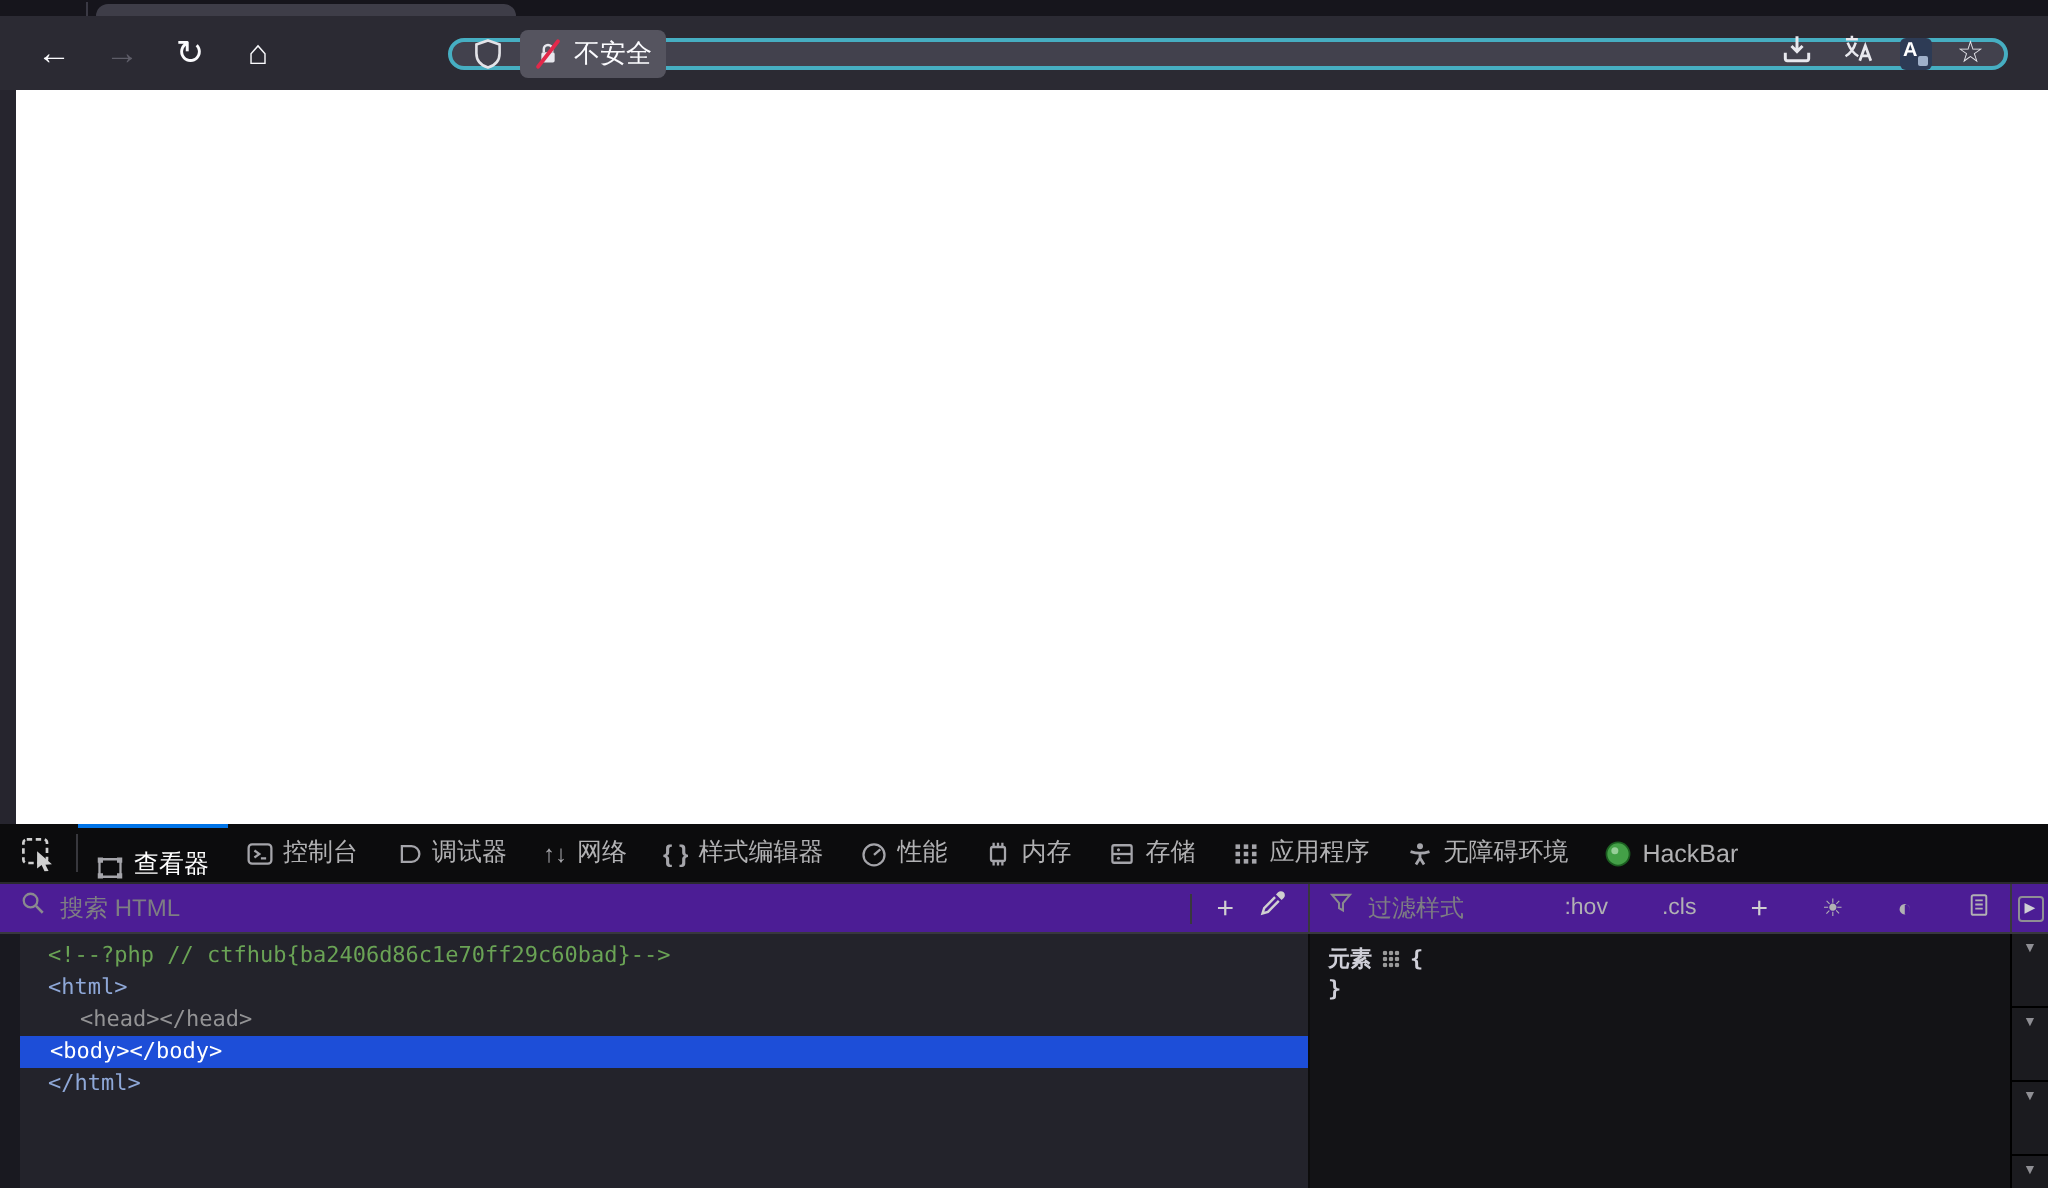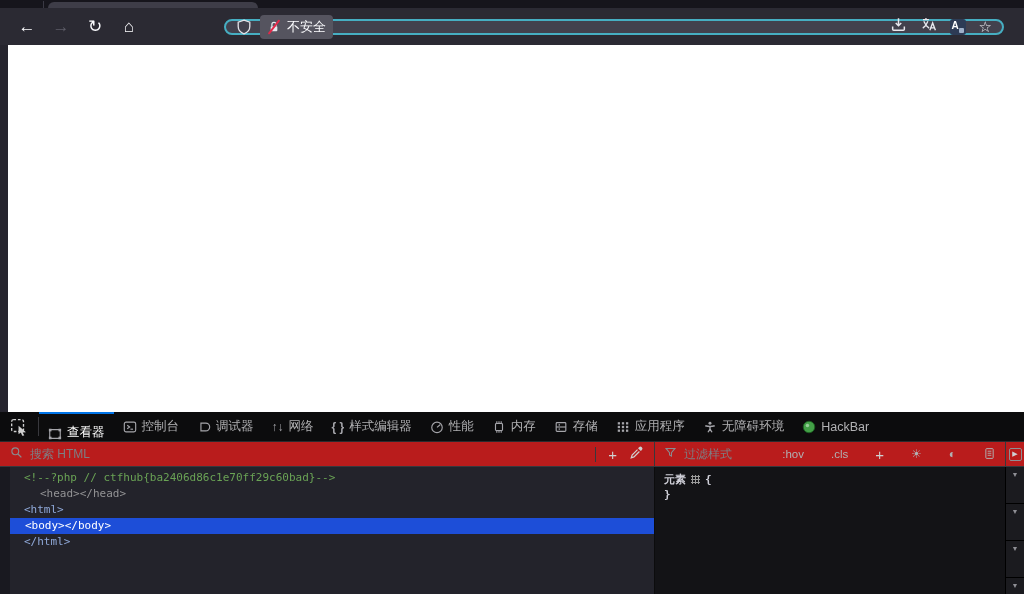--- a/index.html
+++ b/index.html
@@ -47,21 +47,21 @@
   .picker-btn { width:38px; display:flex; align-items:center; justify-content:center; color:#d0d0d0; }
   .dt-sep { width:1px; background:#38383d; margin:5px 0; }
   .dt-tabs { display:flex; align-items:stretch; }
   .dt-tab { display:flex; align-items:center; gap:5px; padding:0 9px; font-size:12.5px;
     color:#b1b1b3; position:relative; white-space:nowrap; }
   .dt-tab.active { color:#ffffff;align-items:flex-end; }
   .dt-tab.active::before { content:''; position:absolute; top:0; left:0; right:0; height:2px; background:#0074e8; }
   .dt-tab .ticon { display:flex; align-items:center; color:#a5a5aa; font-size:12px; font-weight:bold; }
   .hackbar-ico { width:14px; height:14px; }
 
-  .dt-subbar { height:25px; display:flex; align-items:stretch; border-bottom:1px solid #38383d; background:#b91c1c; }
+  .dt-subbar { height:25px; display:flex; align-items:stretch; border-bottom:1px solid #38383d; background:#4c1d95; }
   .search-pane { width:655px; display:flex; align-items:center; gap:7px; padding:0 10px;
     border-right:1px solid #38383d; }
   .flat-input { background:transparent; border:none; outline:none; color:#d7d7db; font-size:12px;
     font-family:"Liberation Sans",sans-serif; flex:1; min-width:0; }
   .flat-input::placeholder { color:#7e7e83; opacity:1; }
   .pane-actions { margin-left:auto; display:flex; align-items:center; gap:12px; color:#d0d0d0; }
   .mini-sep { width:1px; height:15px; background:#38383d; }
   .plus { font-size:15px; line-height:1; color:#d0d0d0; }
   .rules-head { flex:1; display:flex; align-items:center; gap:7px; padding:0 9px; min-width:0; }
   .rh-actions { margin-left:auto; display:flex; align-items:center; gap:27px; font-size:11.5px; color:#b1b1b3; }
@@ -314,22 +314,22 @@
         </span>
       </div>
       <div class="expand-col">
         <span class="expand-box">▶</span>
       </div>
     </div>
 
     <div class="dt-body">
       <div class="markup" id="markup">
           <div class="m-line"><span class="c-comment">&lt;!--?php // ctfhub{ba2406d86c1e70ff29c60bad}--&gt;</span></div>
+          <div class="m-line"><span class="c-tag">&lt;html&gt;</span></div>
           <div class="m-line ind2"><span class="c-muted">&lt;head&gt;&lt;/head&gt;</span></div>
-          <div class="m-line"><span class="c-tag">&lt;html&gt;</span></div>
           <div class="m-line ind2 selected"><span class="">&lt;body&gt;&lt;/body&gt;</span></div>
           <div class="m-line"><span class="c-tag">&lt;/html&gt;</span></div>
         </div>
       <div class="rules">
         <div class="rule-line">
           <span>元素</span>
           <span class="dots-ico"></span>
           <span>{</span>
         </div>
         <div class="rule-line">

